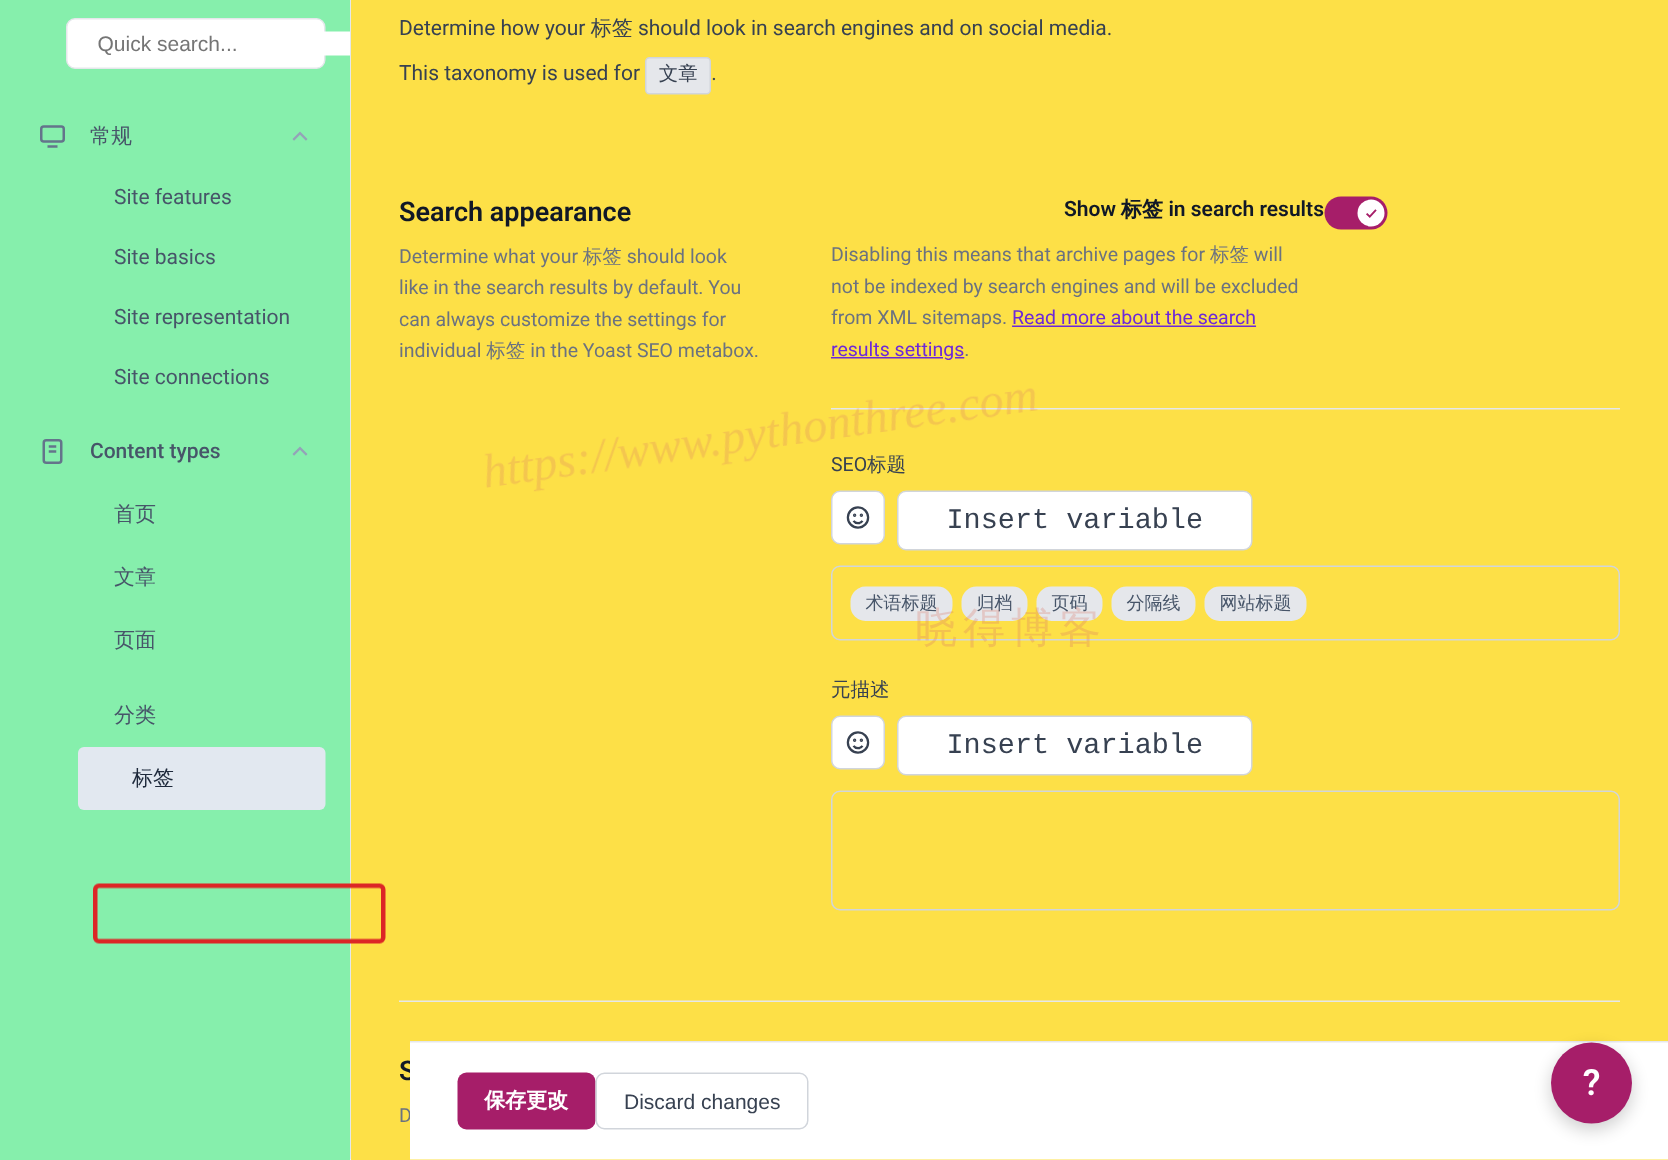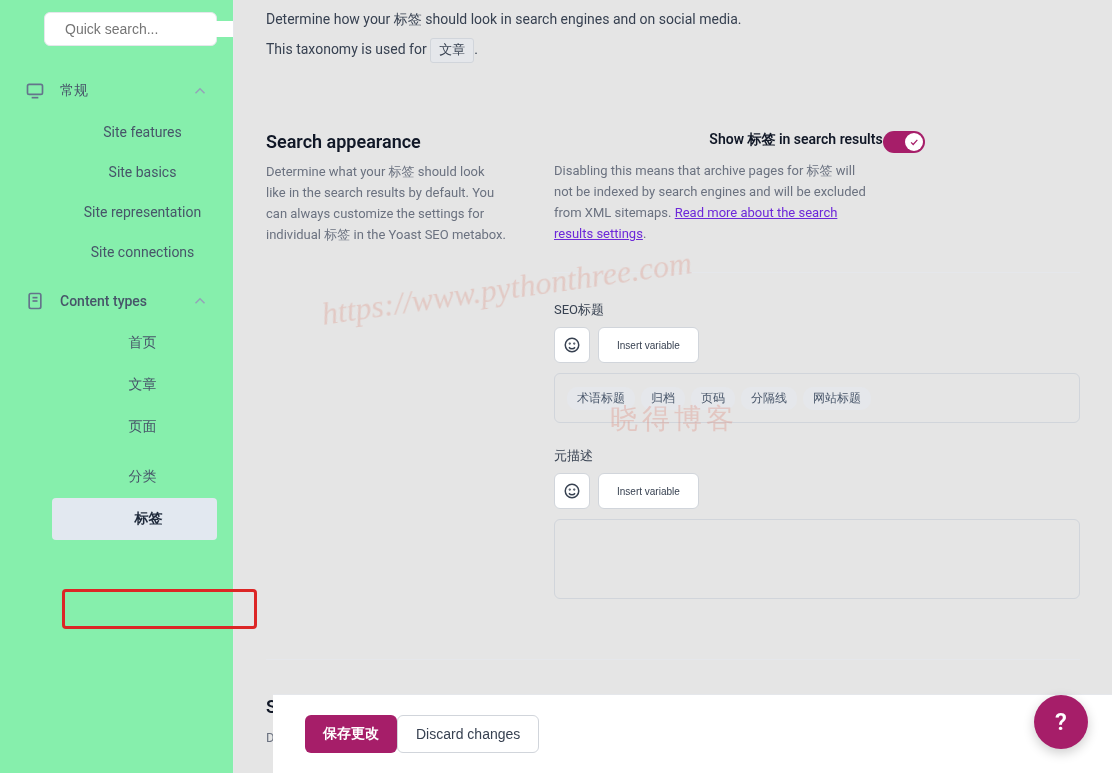--- a/index.html
+++ b/index.html
@@ -8,26 +8,26 @@
 .sidebar { width:234px; background:#86efac; padding:12px 16px; border-right:1px solid #e5e7eb; overflow-y:auto; }
 .search-box { display:flex; align-items:center; background:#fff; border:1px solid #e5e7eb; border-radius:6px; padding:8px 12px; margin-bottom:24px; margin-left:28px; }
 .search-box svg { width:16px; height:16px; stroke:#94a3b8; margin-right:8px; }
 .search-box input { border:none; outline:none; flex:1; color:#94a3b8; font-size:14px; }
 .kbd { font-size:12px; color:#64748b; font-weight:600; }
 .nav-section { margin-bottom:8px; }
 .nav-head { display:flex; align-items:center; padding:10px 8px; cursor:pointer; color:#475569; font-weight:500; }
 .nav-head .nav-icon { width:22px; height:22px; margin-right:14px; display:flex; align-items:center; justify-content:center; }
 .nav-head .nav-icon svg { stroke:#64748b; }
 .nav-head .chev { margin-left:auto; width:18px; height:18px; }
-.nav-items { margin-left:36px;text-align:center; }
+.nav-items { margin-left:36px; }
 .nav-item { display:block; padding:12px 8px 12px 24px; color:#475569; cursor:pointer; border-radius:4px; }
-.nav-item.active { background:#e2e8f0; color:#1e293b; font-weight:700;padding-left:36px; }
+.nav-item.active { background:#e2e8f0; color:#1e293b; font-weight:400;padding-left:36px; }
 .highlight-box { position:absolute; left:62px; top:589px; width:195px; height:40px; border:3px solid #dc2626; border-radius:4px; pointer-events:none; z-index:5; }
 
-.main { flex:1; overflow-y:auto; background:#e5e5e5; position:relative; }
+.main { flex:1; overflow-y:auto; background:#fde047; position:relative; }
 .content { padding:0 32px 120px 32px; }
 .intro-text { color:#374151; line-height:1.6; margin-top:8px; }
 .tag-chip { display:inline-block; background:#e5e7eb; padding:1px 8px; border-radius:3px; font-size:13px; color:#374151; border:1px solid #d1d5db; }
 .section { display:flex; gap:48px; margin-top:60px; border-top:1px solid #e5e7eb; padding-top:36px; }
 .section-first { border-top:none; padding-top:0; margin-top:68px; }
 .section-left { width:240px; flex-shrink:0; }
 .section-left h2 { font-size:18px; font-weight:600; color:#111827; margin-bottom:10px; }
 .section-left p { color:#6b7280; font-size:13px; line-height:1.6; }
 .premium-badge { display:inline-block; background:#fef3c7; color:#92400e; font-size:11px; font-weight:600; padding:2px 8px; border-radius:10px; margin-left:6px; }
 .section-right { flex:1; }
@@ -36,21 +36,21 @@
 .setting-desc { color:#6b7280; font-size:13px; line-height:1.6; max-width:320px; }
 .setting-desc a { color:#6d28d9; text-decoration:underline; }
 .toggle { width:42px; height:22px; background:#a61e69; border-radius:11px; position:relative; cursor:pointer; }
 .toggle .knob { position:absolute; right:2px; top:2px; width:18px; height:18px; background:#fff; border-radius:50%; display:flex; align-items:center; justify-content:center; }
 .toggle .knob svg { width:10px; height:10px; stroke:#a61e69; }
 .divider { border-top:1px solid #e5e7eb; margin:28px 0; }
 .field-label { font-size:13px; color:#374151; margin-bottom:8px; font-weight:400; }
 .field-controls { display:flex; gap:8px; margin-bottom:10px; }
 .icon-btn { width:36px; height:36px; border:1px solid #d1d5db; border-radius:6px; background:#fff; display:flex; align-items:center; justify-content:center; cursor:pointer; }
 .icon-btn svg { width:18px; height:18px; stroke:#374151; }
-.insert-var-btn { padding:8px 18px; border:1px solid #d1d5db; border-radius:6px; background:#fff; color:#374151; cursor:pointer; font-size:10px; }
+.insert-var-btn { padding:8px 32px; border:1px solid #d1d5db; border-radius:6px; background:#fff; color:#374151; cursor:pointer; font-size:19px;font-family:Liberation Mono, monospace; }
 .var-field { border:1px solid #d1d5db; border-radius:6px; padding:12px; min-height:50px; display:flex; flex-wrap:wrap; gap:6px; align-items:center; }
 .var-field.tall { min-height:80px; }
 .var-chip { background:#e5e7eb; padding:3px 10px; border-radius:10px; font-size:12px; color:#475569; }
 .social-img-box { border:1px dashed #d1d5db; border-radius:6px; height:22px; width:380px; }
 
 .footer-bar { position:absolute; bottom:0; left:273px; right:0; background:#fff; border-top:1px solid #e5e7eb; padding:20px 32px; display:flex; }
 .btn-primary { background:#a61e69; color:#fff; border:none; padding:10px 18px; border-radius:6px; font-weight:600; cursor:pointer; font-size:14px; }
 .btn-secondary { background:#fff; color:#374151; border:1px solid #d1d5db; padding:10px 18px; border-radius:6px; cursor:pointer; font-size:14px; }
 
 .help-fab { position:absolute; bottom:24px; right:24px; width:54px; height:54px; background:#a61e69; border-radius:50%; display:flex; align-items:center; justify-content:center; color:#fff; font-size:24px; font-weight:600; cursor:pointer; box-shadow:0 4px 12px rgba(0,0,0,0.2); }

